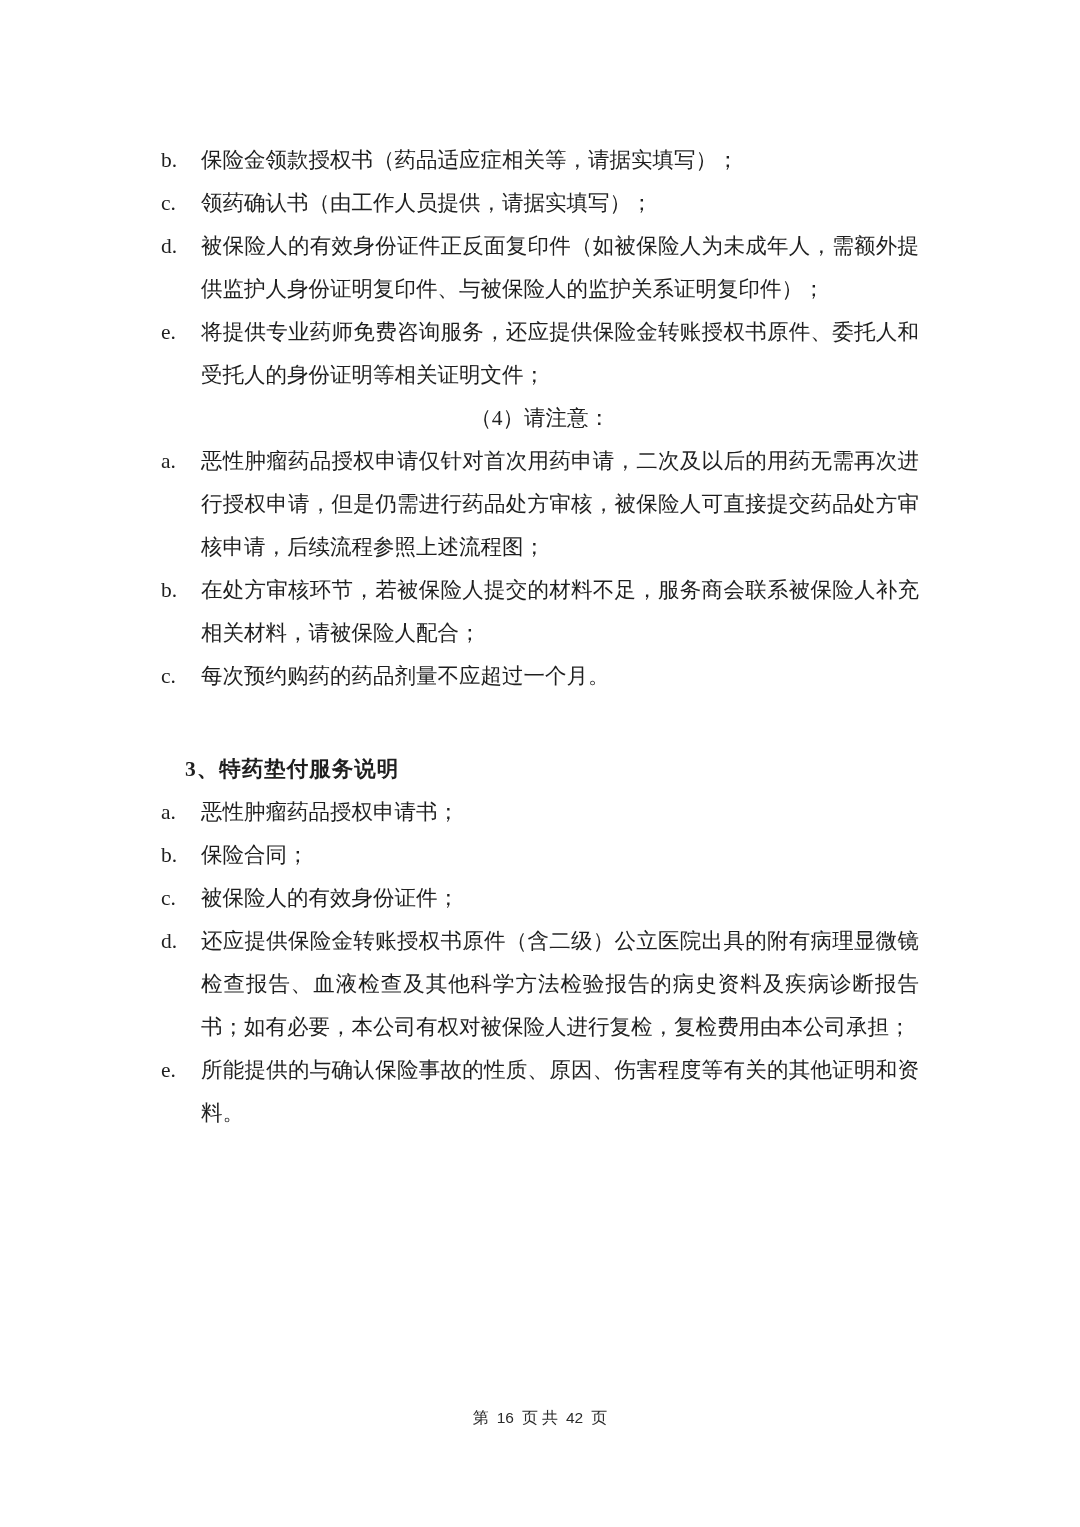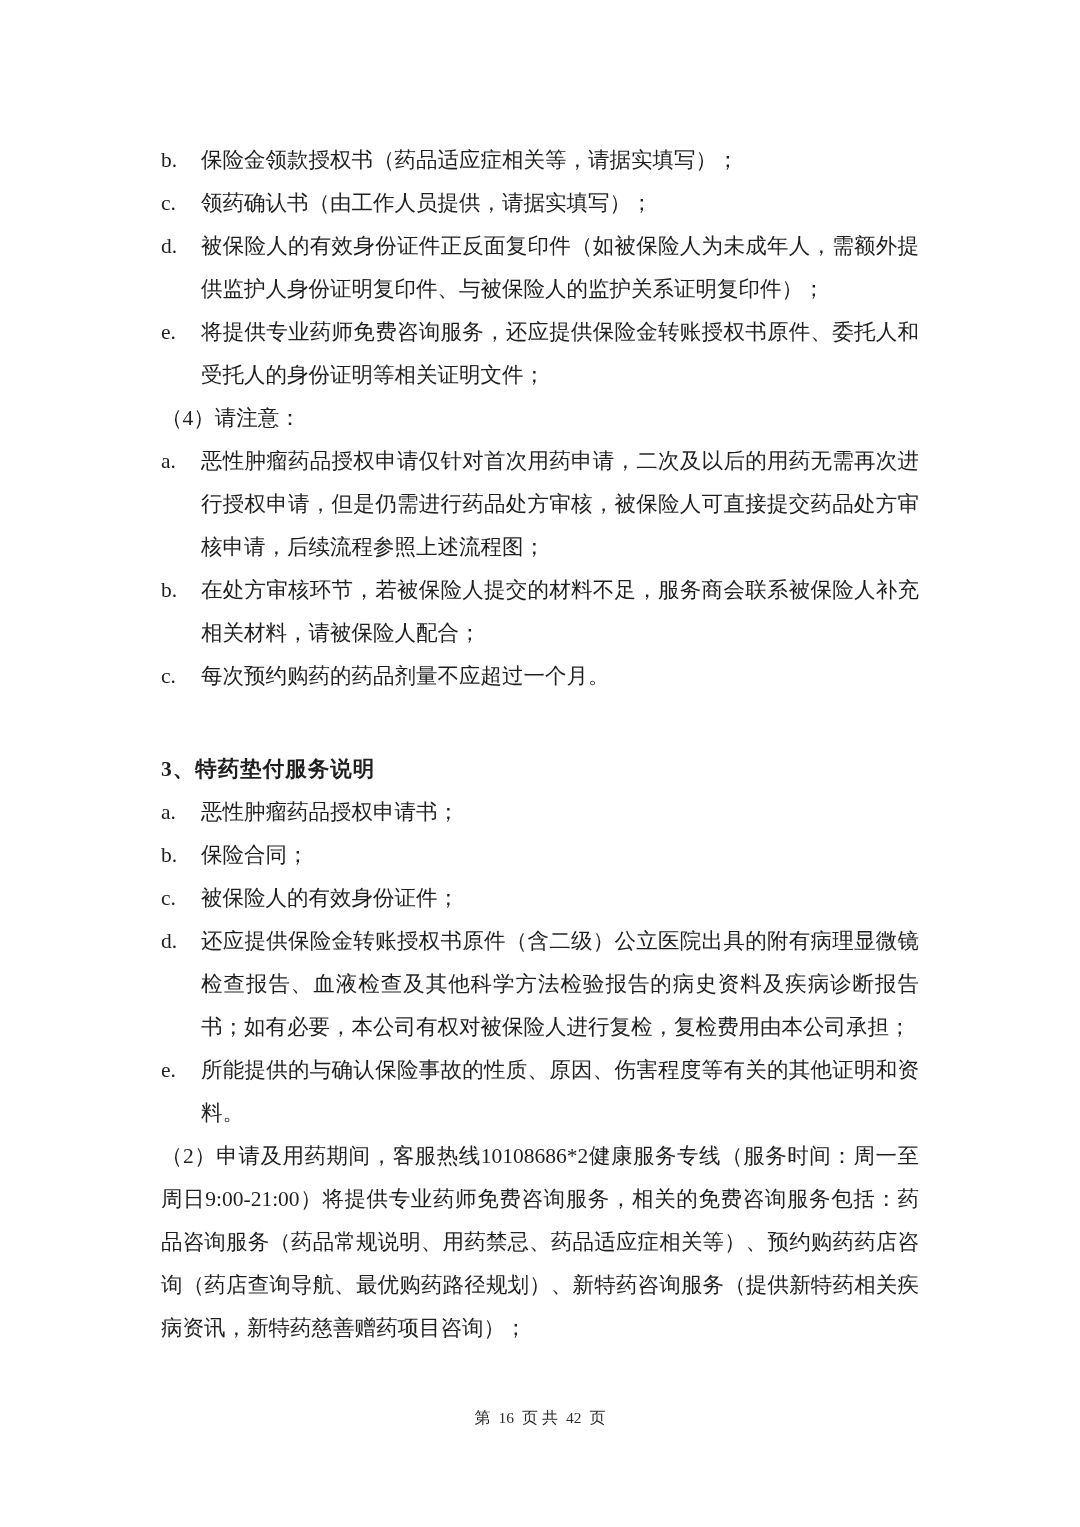--- a/index.html
+++ b/index.html
@@ -33,45 +33,46 @@
   }
   .li .marker {
     flex: 0 0 40px;
     width: 40px;
   }
   .li .li-text {
     flex: 1 1 auto;
     text-align: justify;
   }
   .note {
-    text-align: left;
+    text-align: center;
   }
   .para {
     text-align: justify;
   }
   .heading {
     font-weight: 700;
     margin-top: 50px;
     letter-spacing: 1px;
+    margin-left: 24px;
   }
   .footer {
     position: absolute;
     left: 0;
     right: 0;
     top: 1408px;
     text-align: center;
     font-size: 16px;
     color: #2b2b2b;
     font-family: "Liberation Serif", "DejaVu Serif", serif;
   }
   .footer span {
     margin: 0 4px;
   }
   .footer .num {
-    font-family: Liberation Serif, serif;
+    font-family: Liberation Sans, sans-serif;
     font-size: 15.5px;
   }
 </style>
 </head>
 <body>
 
 <div class="page">
 
   <div class="page-content">
 
@@ -133,21 +134,20 @@
     <div class="li">
       <span class="marker">d.</span>
       <span class="li-text">还应提供保险金转账授权书原件（含二级）公立医院出具的附有病理显微镜检查报告、血液检查及其他科学方法检验报告的病史资料及疾病诊断报告书；如有必要，本公司有权对被保险人进行复检，复检费用由本公司承担；</span>
     </div>
 
     <div class="li">
       <span class="marker">e.</span>
       <span class="li-text">所能提供的与确认保险事故的性质、原因、伤害程度等有关的其他证明和资料。</span>
     </div>
 
-    <div class="para">（2）申请及用药期间，客服热线10108686*2健康服务专线（服务时间：周一至周日9:00-21:00）将提供专业药师免费咨询服务，相关的免费咨询服务包括：药品咨询服务（药品常规说明、用药禁忌、药品适应症相关等）、预约购药药店咨询（药店查询导航、最优购药路径规划）、新特药咨询服务（提供新特药相关疾病资讯，新特药慈善赠药项目咨询）；</div>
 
   </div>
 
   <div class="footer">
     <span>第</span><span class="num">16</span><span>页 共</span><span class="num">42</span><span>页</span>
   </div>
 
 </div>
 
 </body></html>

